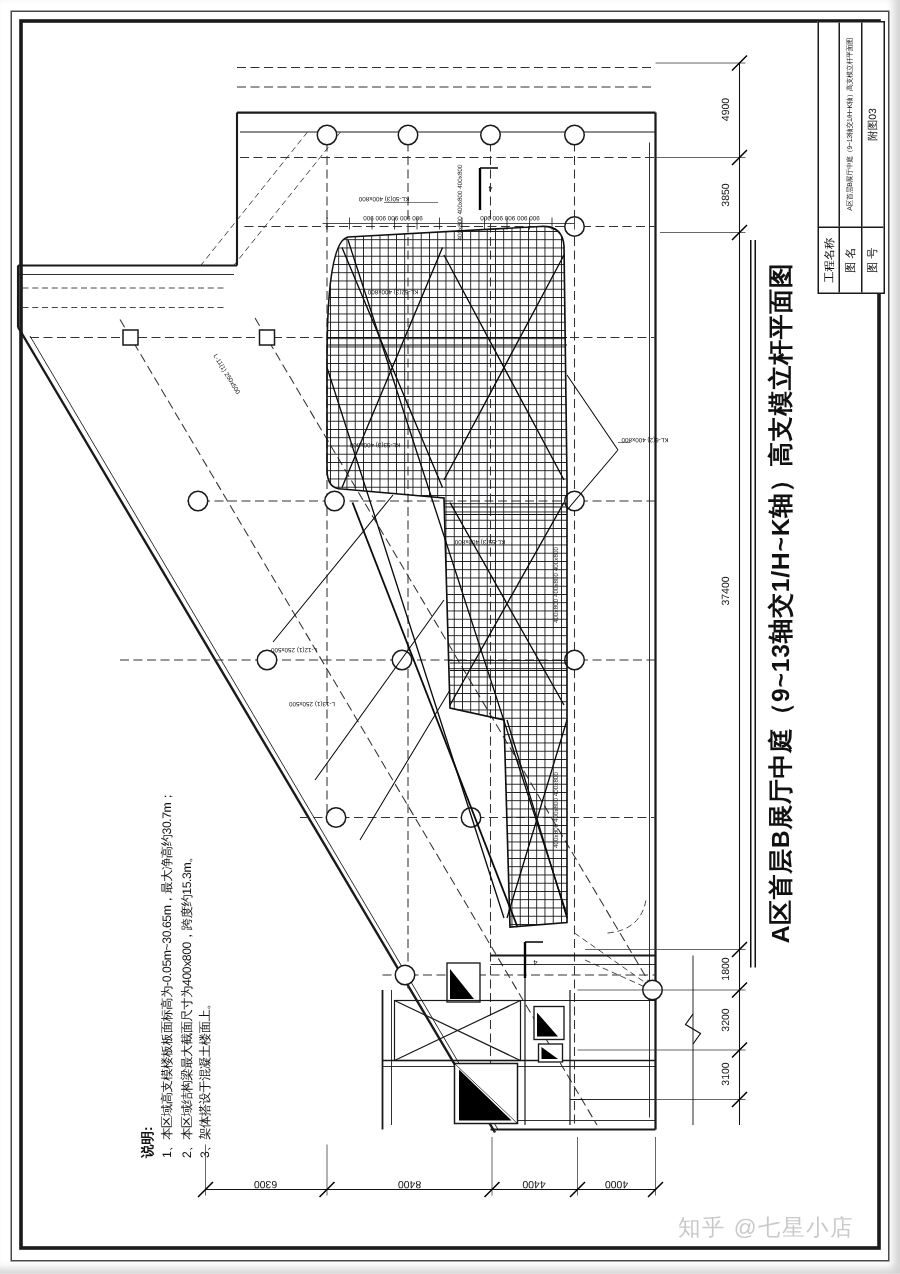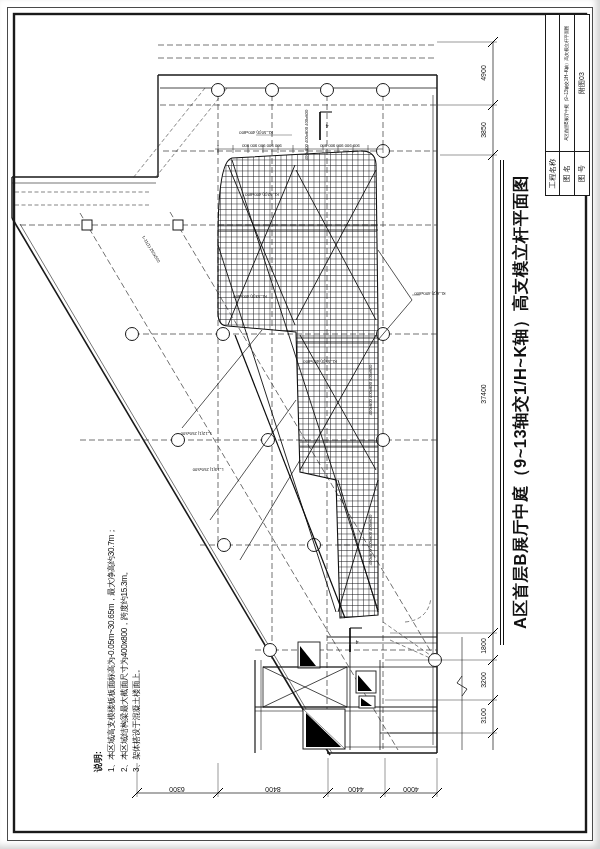--- a/index.html
+++ b/index.html
@@ -207,14 +207,15 @@
   <div class="cell val last num">附图03</div>
 </div>
 
 <div class="rot notes">
   <div class="nh">说明:</div>
   <div class="ni">1、本区域高支模楼板板面标高为-0.05m~30.65m，最大净高约30.7m；</div>
   <div class="ni">2、本区域结构梁最大截面尺寸为400x800，跨度约15.3m。</div>
   <div class="ni">3、架体搭设于混凝土楼面上。</div>
 </div>
 
+<div class="wm">知乎 @七星小店</div>
 
 </div>
 
 </body></html>

